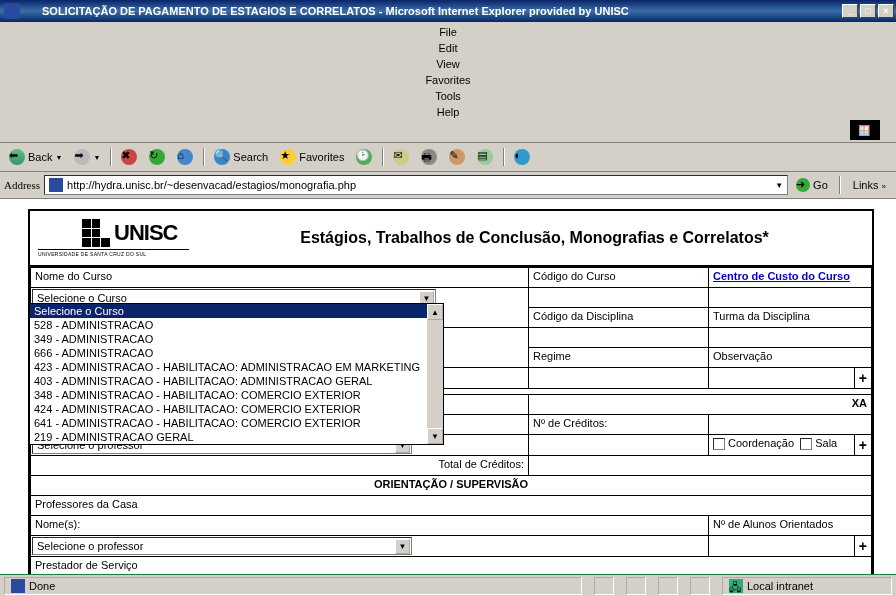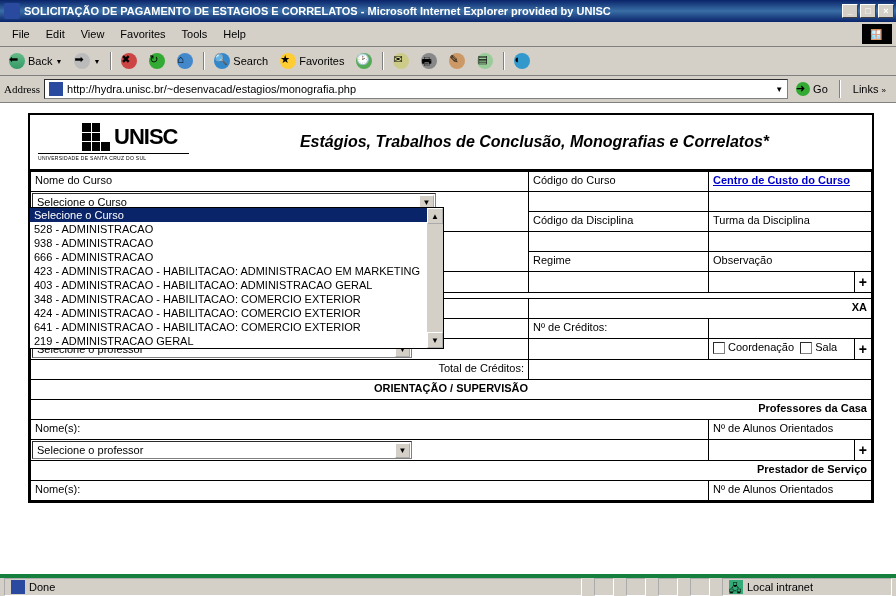--- a/index.html
+++ b/index.html
@@ -15,37 +15,38 @@
   background: linear-gradient(to bottom, #0a246a 0%, #3a6ea5 50%, #0a246a 100%);
   color: #fff;
   height: 22px;
   display: flex;
   align-items: center;
   padding: 0 2px 0 4px;
   font-weight: bold;
   font-size: 11px;
 }
 .titlebar .icon { width: 16px; height: 16px; background:#2a4aa0; margin-right:4px; display:inline-block; border-radius:2px;}
-.titlebar .title-text { flex: 1; }
+.titlebar .title-text { flex: 1; margin-left: 18px; }
 .winbtns { display: flex; gap: 2px; }
 .winbtn {
   width: 16px; height: 14px;
   background: #d4d0c8;
   border: 1px solid #fff;
   border-right-color: #404040; border-bottom-color:#404040;
   font-size: 9px; text-align: center; line-height: 12px;
   font-family: Arial; font-weight: bold;
 }
 .menubar {
   background: #d4d0c8;
   display: flex;
   align-items: center;
-  padding: 2px 4px;
+  padding: 2px 16px;
   border-bottom: 1px solid #808080;
   font-size: 11px;
+  flex-direction: column;
 }
 .menubar .menuitem { padding: 2px 8px; cursor: default; }
 .menubar .brand { margin-left:auto; width:30px; height:20px; background:#000; display:flex;align-items:center;justify-content:center;}
 .menubar .brand span { font-size:10px; }
 .toolbar {
   background: #d4d0c8;
   display: flex; align-items: center;
   padding: 3px 4px;
   border-bottom: 1px solid #808080;
   gap: 2px;
@@ -102,35 +103,34 @@
   width:28px;height:28px;
   display:grid;grid-template-columns:repeat(3,1fr);grid-template-rows:repeat(3,1fr);gap:1px;
 }
 .logo-squares span{background:#000;}
 .logo-squares span:nth-child(3),.logo-squares span:nth-child(6){background:transparent;}
 .logo-text { font-size:22px;font-weight:900;letter-spacing:-1px; font-family:Arial Black,Arial;}
 .logo-sub { font-size:5px;letter-spacing:0.3px; border-top:1px solid #000;margin-top:2px;padding-top:1px;}
 .maintitle {
   flex:1; text-align:center; font-size:16px; font-weight:bold;
   padding: 14px 10px;
-  font-style: italic;
 }
 table.form {
   width:100%; border-collapse:collapse;
 }
 table.form td {
   border:1px solid #000; padding:2px 4px; font-size:11px;
   vertical-align:top; height:20px;margin-top:11px;
 }
 table.form td.plus { width:14px; text-align:center; font-weight:bold; font-size:14px;}
 .section-hdr {
   text-align:center; font-weight:bold; background:#fff;
   border:1px solid #000; padding:3px;
 }
-.subhdr { text-align:right;font-weight:bold;padding:6px;}
+.subhdr { text-align:left;font-weight:normal;padding:6px;}
 .link { color:#0000cc; text-decoration:underline; font-weight:bold;}
 .sel {
   width:100%; font-size:11px; background:#fff;
   border:1px inset #808080; height:18px;
   display:flex;align-items:center;padding:0 4px;
   position:relative;
 }
 .sel .arrow {
   position:absolute;right:1px;top:1px;width:15px;height:15px;
   background:#d4d0c8;border:1px outset #fff;
@@ -148,21 +148,21 @@
 .dd-item { padding:1px 4px; font-size:11px; cursor:default;}
 .dd-item.sel-item { background:#0a246a; color:#fff;}
 .dd-scroll {
   position:absolute;right:0;top:0;bottom:0;width:16px;
   background:#d4d0c8;
 }
 .dd-scroll .sbtn{height:16px;background:#d4d0c8;border:1px outset #fff;display:flex;align-items:center;justify-content:center;font-size:8px;}
 .dd-scroll .strack{flex:1;}
 .statusbar {
   position:fixed;bottom:0;left:0;right:0;
-  height:22px;background:#d4d0c8;border-top:4px solid #15803d;
+  height:22px;background:#d4d0c8;border-top:1px solid #15803d;
   display:flex;align-items:center;padding:0 4px;font-size:11px;gap:12px;
 }
 .statusbar .sseg { border:1px inset #fff; padding:2px 6px; height:18px;display:flex;align-items:center;}
 .statusbar .sseg.st1{flex:1;}
 .statusbar .sseg.st2{width:170px;}
 .sicon{width:14px;height:14px;display:inline-block;margin-right:4px;}
 </style>
 </head>
 <body>
 
@@ -375,21 +375,21 @@
         <td colspan="2">Nº de Alunos Orientados</td>
       </tr>
     </tbody>
       </table>
   </div>
 
   <div class="dropdown-overlay">
     <div id="dd-items" style="margin-right:16px">
         <div class="dd-item sel-item">Selecione o Curso</div>
         <div class="dd-item">528 - ADMINISTRACAO</div>
-        <div class="dd-item">938 - ADMINISTRACAO</div>
+        <div class="dd-item">349 - ADMINISTRACAO</div>
         <div class="dd-item">666 - ADMINISTRACAO</div>
         <div class="dd-item">423 - ADMINISTRACAO - HABILITACAO: ADMINISTRACAO EM MARKETING</div>
         <div class="dd-item">403 - ADMINISTRACAO - HABILITACAO: ADMINISTRACAO GERAL</div>
         <div class="dd-item">348 - ADMINISTRACAO - HABILITACAO: COMERCIO EXTERIOR</div>
         <div class="dd-item">424 - ADMINISTRACAO - HABILITACAO: COMERCIO EXTERIOR</div>
         <div class="dd-item">641 - ADMINISTRACAO - HABILITACAO: COMERCIO EXTERIOR</div>
         <div class="dd-item">219 - ADMINISTRACAO GERAL</div>
       </div>
     <div class="dd-scroll" style="display:flex;flex-direction:column">
       <div class="sbtn">▲</div>

